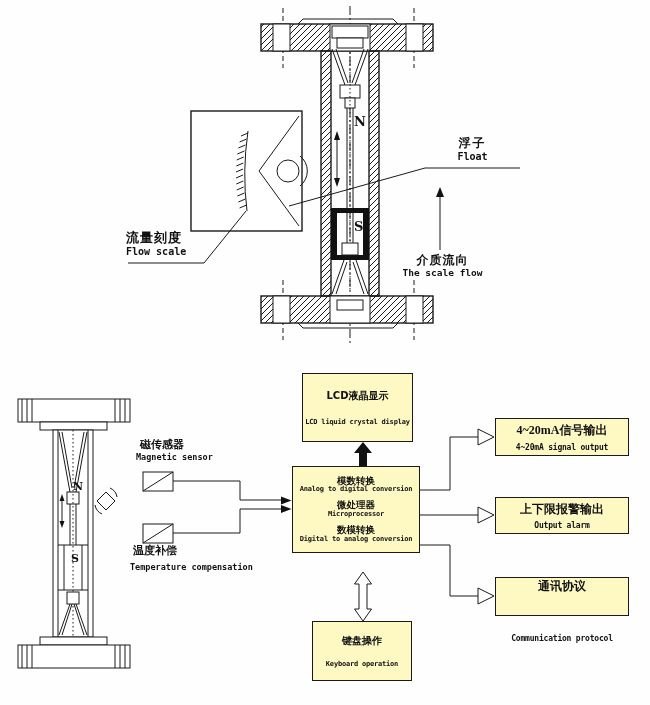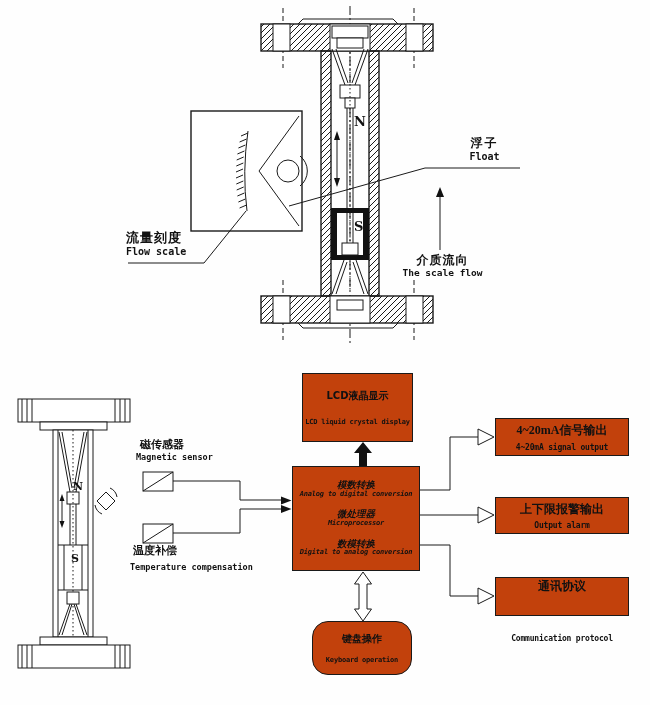--- a/index.html
+++ b/index.html
@@ -13,41 +13,41 @@
   svg .dash{stroke-dasharray:5 3;}
   svg .dashdot{stroke-dasharray:9 3 2 3;}
   svg .dots{stroke-dasharray:1.5 2.5;}
   svg .thick{stroke-width:1.4;}
 
   .lbl{position:absolute;white-space:nowrap;line-height:1.15;}
   .cn{font-family:"DejaVu Sans",sans-serif;font-weight:bold;font-size:12px;}
   .en{font-family:"DejaVu Sans Mono","Liberation Mono",monospace;font-weight:bold;font-size:9px;}
   .center{text-align:center;}
 
-  .box{position:absolute;border:1.2px solid #1a1a1a;background:#c2410c;
+  .box{position:absolute;border:1.2px solid #1a1a1a;background:#fef9c3;
        display:flex;flex-direction:column;justify-content:space-evenly;align-items:center;
        box-sizing:border-box;}
   .box .cn{font-size:10px;}
   .box .en{font-size:7px;letter-spacing:-0.2px;}
 
   #lcd-box{left:302px;top:373px;width:111px;height:69px;}
-  #cpu-box{left:292px;top:466px;width:128px;height:105px;padding:2px 6px;font-style:italic;}
+  #cpu-box{left:292px;top:466px;width:128px;height:87px;padding:2px 6px;}
   #cpu-box .row{text-align:center;line-height:1.1;}
   #cpu-box .cn{font-size:9.5px;}
-  #kbd-box{left:312px;top:621px;width:100px;height:54px;border-radius:16px;}
+  #kbd-box{left:312px;top:621px;width:100px;height:60px;}
   #out1-box{left:495px;top:418px;width:134px;height:38px;}
   #out2-box{left:495px;top:497px;width:134px;height:37px;}
   #out3-box{left:495px;top:577px;width:134px;height:39px;gap:39px;}
   .outbox .cn{font-size:12px;font-family:Liberation Serif, serif;}
   .outbox .en{font-size:8px;}
 
   #flow-scale-lbl{left:126px;top:231px;}
   #flow-scale-lbl .cn{font-size:13px;letter-spacing:1px;}
   #flow-scale-lbl .en{font-size:10px;}
-  #float-lbl{left:437px;top:137px;width:95px;}
+  #float-lbl{left:425px;top:137px;width:95px;}
   #float-lbl .cn{font-size:12px;letter-spacing:2px;}
   #float-lbl .en{font-size:10px;}
   #medium-lbl{left:385px;top:254px;width:115px;}
   #medium-lbl .cn{font-size:12px;letter-spacing:1px;}
   #medium-lbl .en{font-size:9.5px;}
 
   .pole{position:absolute;font-family:"DejaVu Serif","Liberation Serif",serif;font-weight:bold;}
   #n-top{left:354px;top:114px;font-size:13px;}
   #s-top{left:354px;top:219px;font-size:13px;}
   #n-bot{left:73px;top:480px;font-size:11px;}

